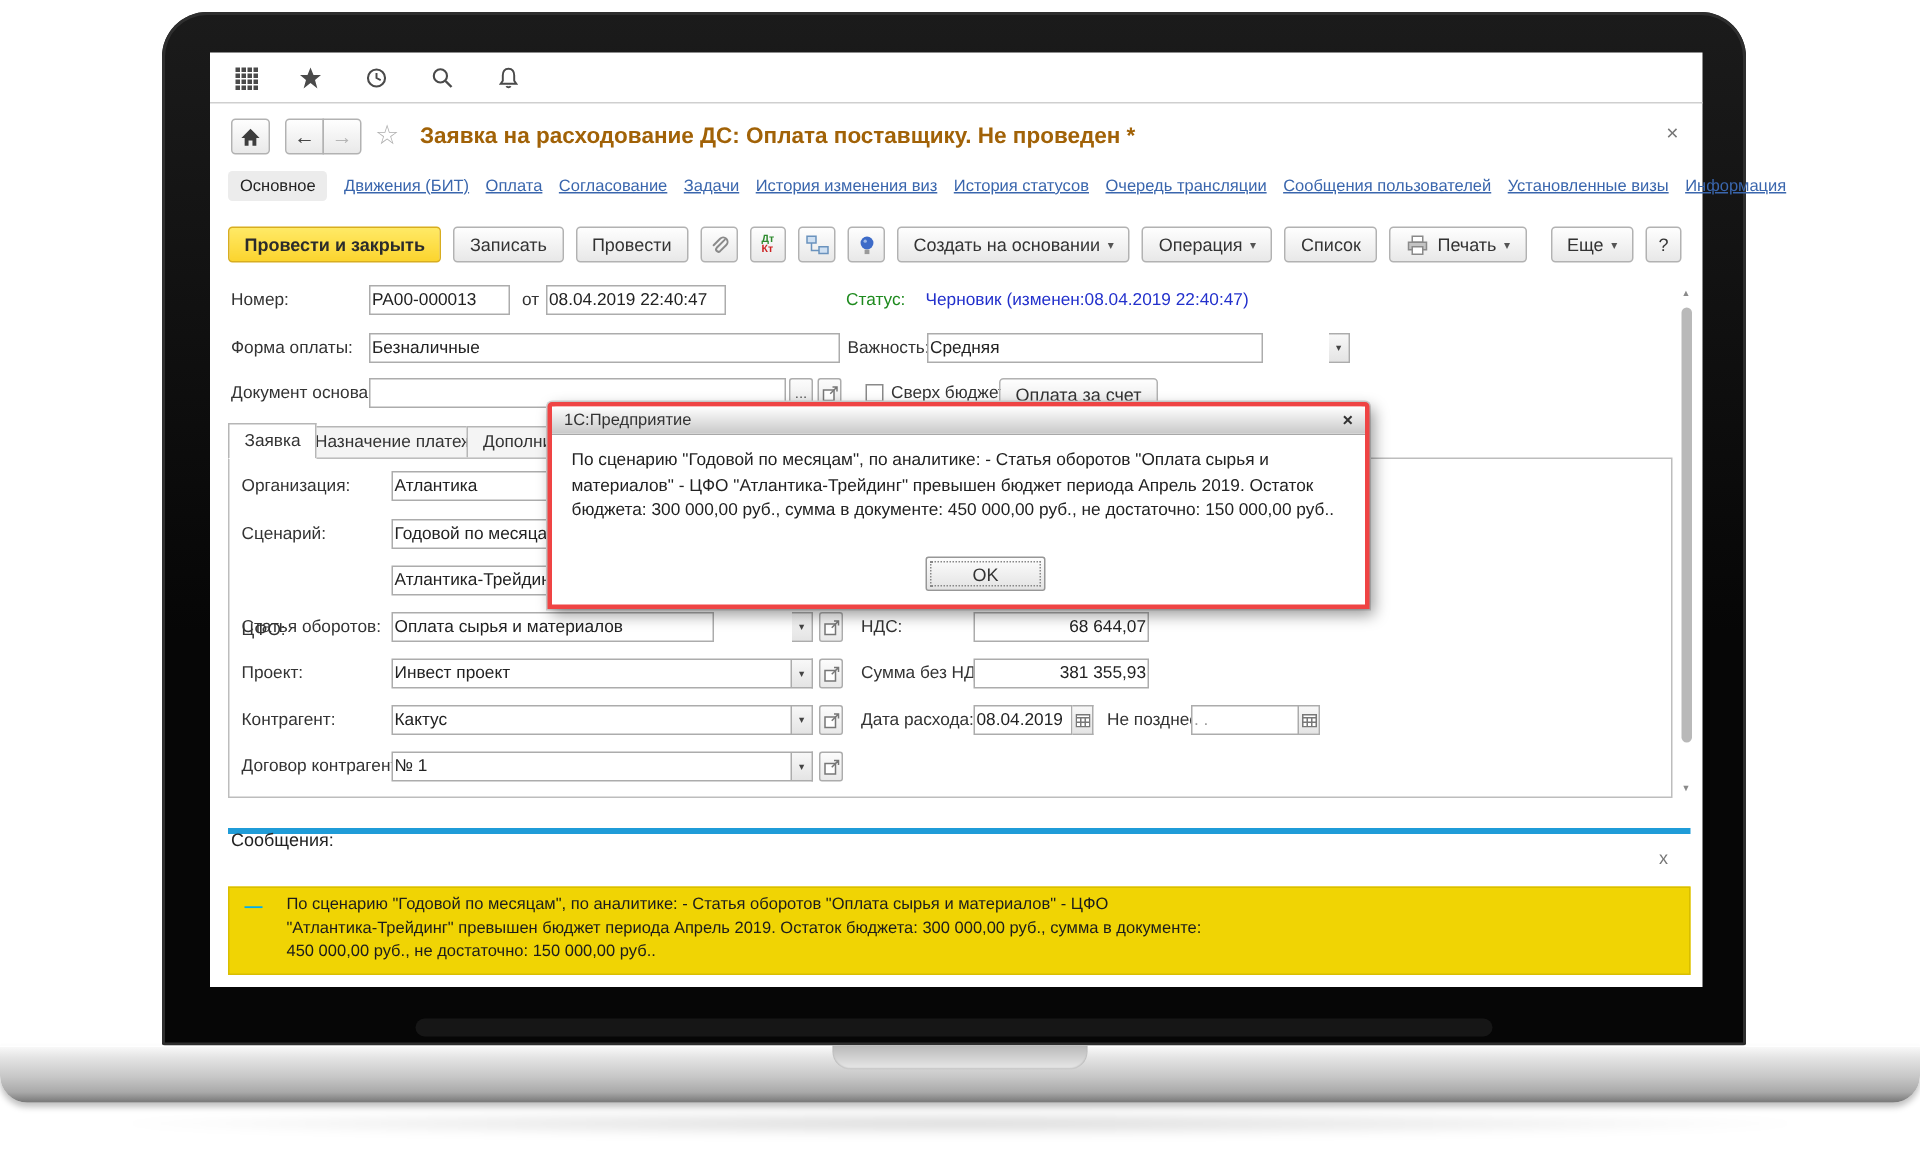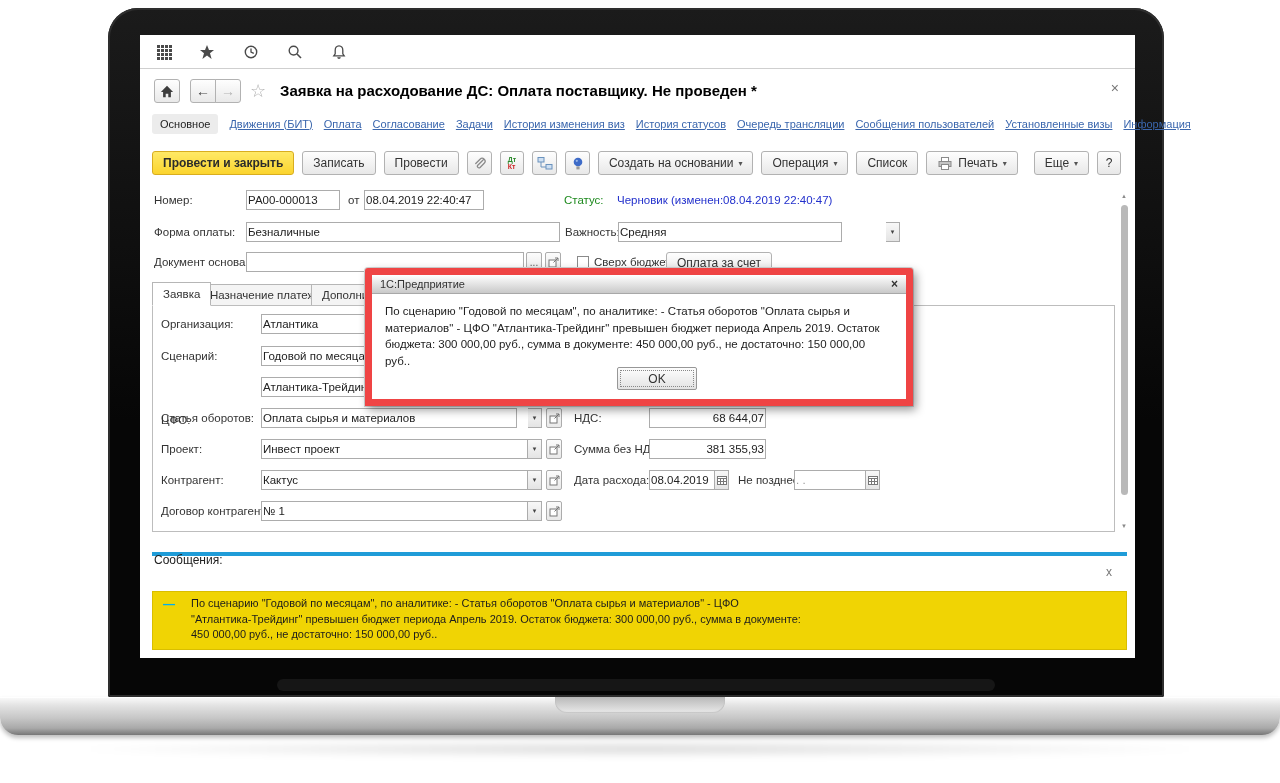--- a/index.html
+++ b/index.html
@@ -29,21 +29,21 @@
   #iconbar { position:absolute; left:0; top:0; width:100%; height:34px; border-bottom:1px solid #cfcfcf;
              display:flex; align-items:center; gap:26px; padding-left:14px; }
   .topicon { display:flex; align-items:center; justify-content:center; width:18px; height:18px; cursor:pointer; }
   .dotgrid { width:3px; height:3px; background:#4a4a4a; position:relative; margin:-10px 0 0 -10px;
              box-shadow:4px 0 #4a4a4a,8px 0 #4a4a4a,12px 0 #4a4a4a,0 4px #4a4a4a,4px 4px #4a4a4a,8px 4px #4a4a4a,12px 4px #4a4a4a,0 8px #4a4a4a,4px 8px #4a4a4a,8px 8px #4a4a4a,12px 8px #4a4a4a,0 12px #4a4a4a,4px 12px #4a4a4a,8px 12px #4a4a4a,12px 12px #4a4a4a; }
 
   
   .navbtn { position:absolute; width:26px; height:24px; border:1px solid #b2b2b2; border-radius:3px;
             background:linear-gradient(#fefefe,#e9e9e9); display:flex; align-items:center; justify-content:center;
             font-size:14px; color:#444; cursor:pointer; }
-  #page-title { position:absolute; left:140px; top:47px; font-size:15px; font-weight:bold; color:#000000; white-space:nowrap; }
+  #page-title { position:absolute; left:140px; top:47px; font-size:15px; font-weight:bold; color:#a16207; white-space:nowrap; }
   .winclose { position:absolute; right:16px; top:45px; font-size:14px; color:#777; cursor:pointer; }
 
   
   #navtabs { position:absolute; left:0; top:77px; width:100%; height:23px; display:flex; align-items:center;
              gap:11px; padding-left:12px; white-space:nowrap; font-size:11px; }
   .navtab { color:#3a66ad; text-decoration:underline; cursor:pointer; }
   .navtab.active { color:#222; text-decoration:none; background:#ececec; border-radius:3px; padding:4px 8px; cursor:default; }
 
   
   #toolbar { position:absolute; left:0; top:115px; width:100%; height:26px; display:flex; align-items:center;
@@ -87,21 +87,21 @@
   #bluebar { position:absolute; left:12px; top:517px; width:975px; height:4px; background:#1f9cd8; }
   #msglabel { position:absolute; left:14px; top:518px; font-size:12px; color:#222; }
   #msgclose { position:absolute; left:966px; top:530px; font-size:12px; color:#777; cursor:pointer; }
   #msgbox { position:absolute; left:12px; top:556px; width:975px; height:59px; background:#f0d404;
             border:1px solid #d9be00; padding:4px 8px 0 8px; }
   #msgbox .dash { position:absolute; left:10px; top:5px; color:#00aeef; font-weight:bold; font-size:12px; }
   #msgbox .mline { margin-left:30px; font-size:11px; line-height:15.5px; color:#1c1c1c; white-space:nowrap; }
 
   
   #dialog { position:absolute; left:225px; top:233px; width:548px; height:138px; background:#fff;
-            border:7px solid #ef4444; border-radius:3px 3px 0 0; z-index:50;
+            border:3px solid #ef4444; border-radius:3px 3px 0 0; z-index:50;
             box-shadow:3px 4px 10px rgba(0,0,0,.4), 0 0 0 1px #d6d6d6; }
   #dialog .dtitle { height:19px; background:linear-gradient(#ffffff,#c9c9c9); border-bottom:1px solid #a8a8a8;
             display:flex; align-items:center; justify-content:space-between; padding:0 8px; font-size:11px; color:#333;
             border-radius:3px 3px 0 0; }
   #dialog .dclose { font-size:12px; font-weight:bold; color:#333; cursor:pointer; }
   #dialog .dbody { padding:9px 13px 0 13px; font-size:11.5px; line-height:16.5px; color:#222; }
   #dialog .okwrap { position:absolute; left:0; right:0; bottom:9px; display:flex; justify-content:center;margin-left:36px; }
   #dialog .okbtn { width:80px; height:23px; border:1px solid #979797; border-radius:2px;
             background:linear-gradient(#fdfdfd,#e3e3e3); font-size:12px; color:#333; display:flex;
             align-items:center; justify-content:center; cursor:pointer; outline:1px dotted #888; outline-offset:-4px; }
@@ -273,21 +273,21 @@
 
       <span class="lbl" style="left:8px; top:44px;">Сценарий:</span>
       <div class="field" style="left:108px; top:40px; width:267px;">Годовой по месяцам</div>
       <div class="combo-btn" style="left:375px; top:40px;">▾</div>
 
       <span class="lbl" style="left:8px; top:75px;margin-top:33px;">ЦФО:</span>
       <div class="field" style="left:108px; top:71px; width:267px;">Атлантика-Трейдинг</div>
       <div class="combo-btn" style="left:375px; top:71px;">▾</div>
 
       <span class="lbl" style="left:8px; top:106px;">Статья оборотов:</span>
-      <div class="field" style="left:108px; top:102px; width:256px;">Оплата сырья и материалов</div>
+      <div class="field" style="left:108px; top:102px; width:215px;">Оплата сырья и материалов</div>
       <div class="combo-btn" style="left:375px; top:102px;">▾</div>
       <div class="sq-btn" style="left:393px; top:102px;">
         <svg width="11" height="11" viewBox="0 0 11 11">
             <rect x="1" y="3" width="7" height="7" fill="#fff" stroke="#777"></rect>
             <path d="M5.5 5.5 L10 1 M7 1 H10 V4" fill="none" stroke="#777"></path>
           </svg>
       </div>
 
       <span class="lbl" style="left:8px; top:137px;">Проект:</span>
       <div class="field" style="left:108px; top:133px; width:267px;">Инвест проект</div>

